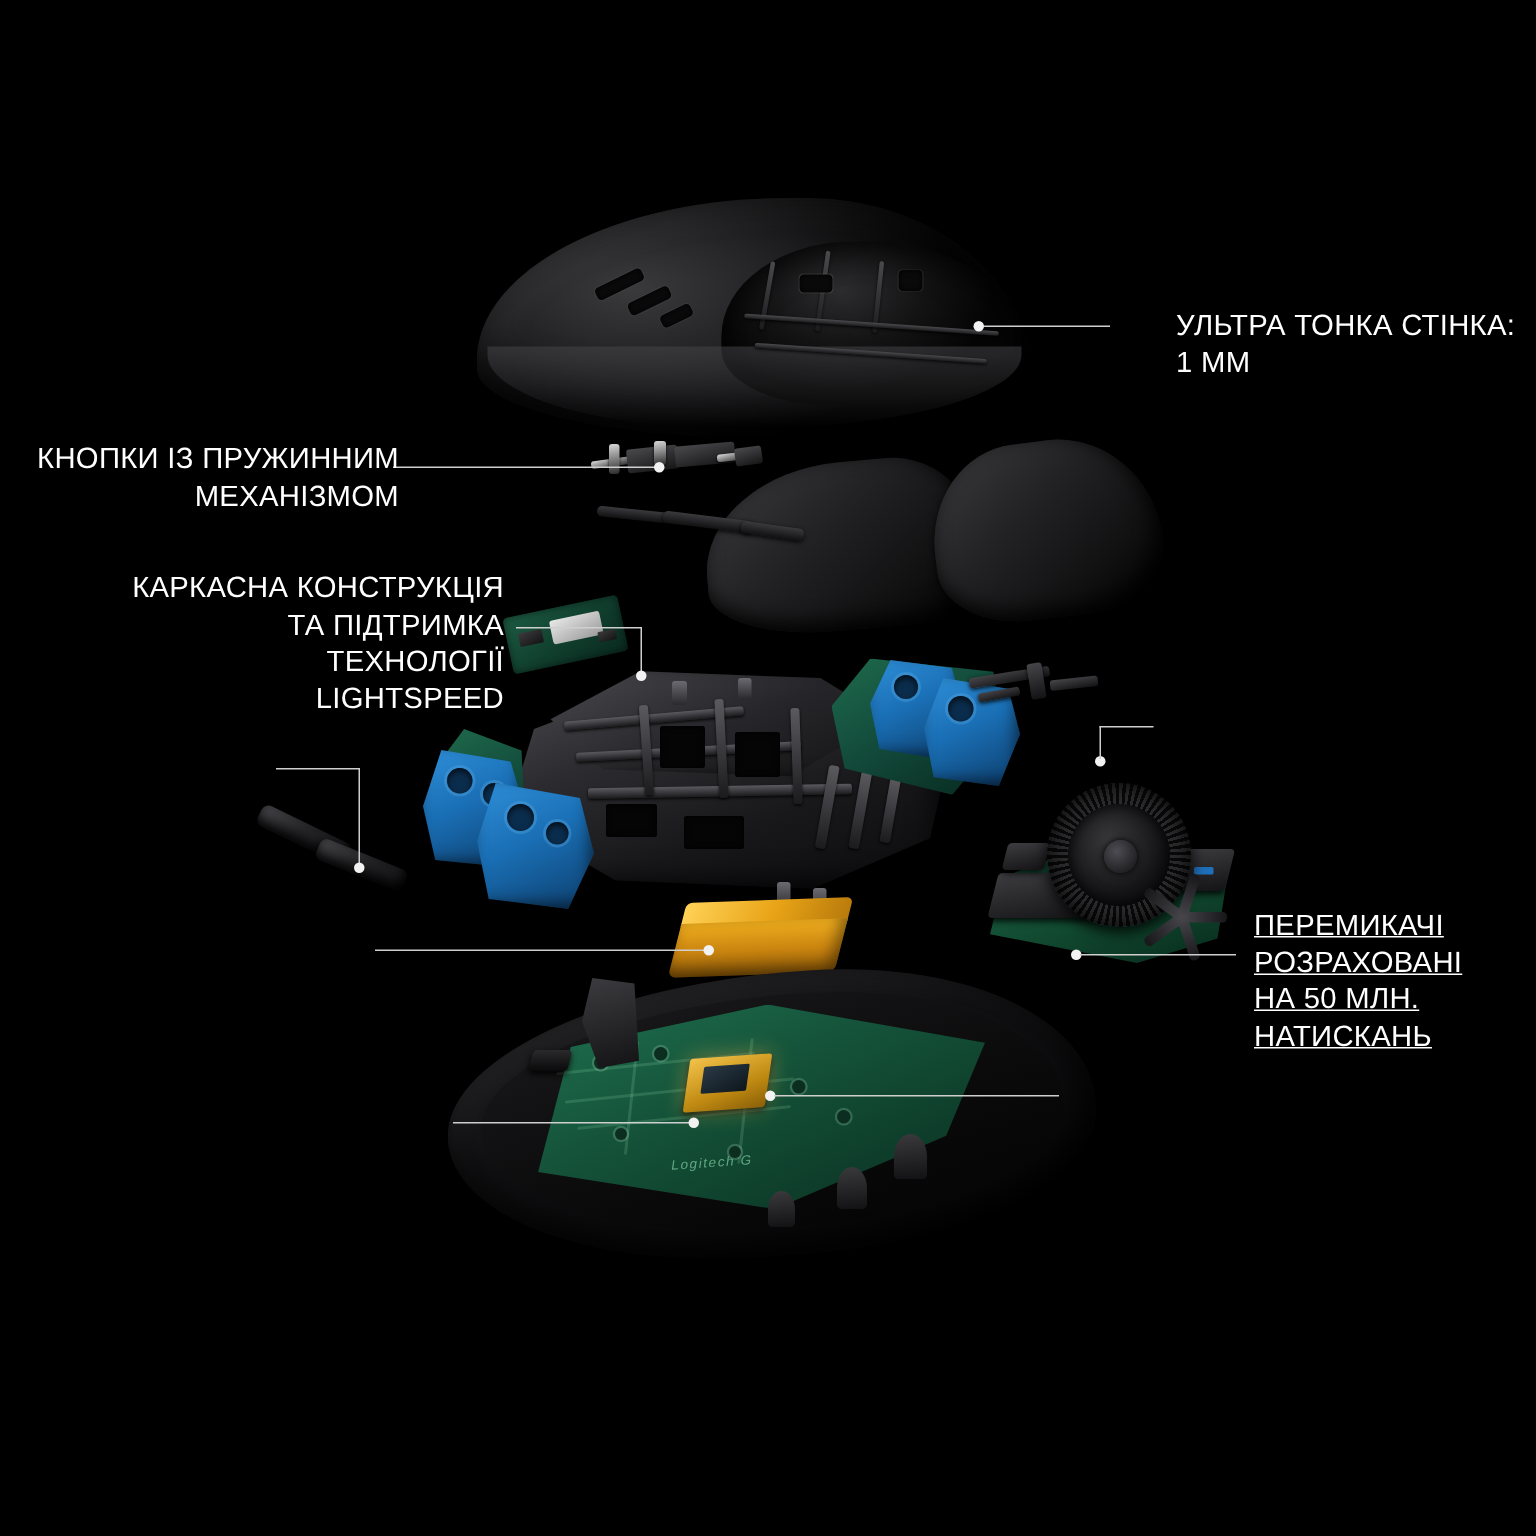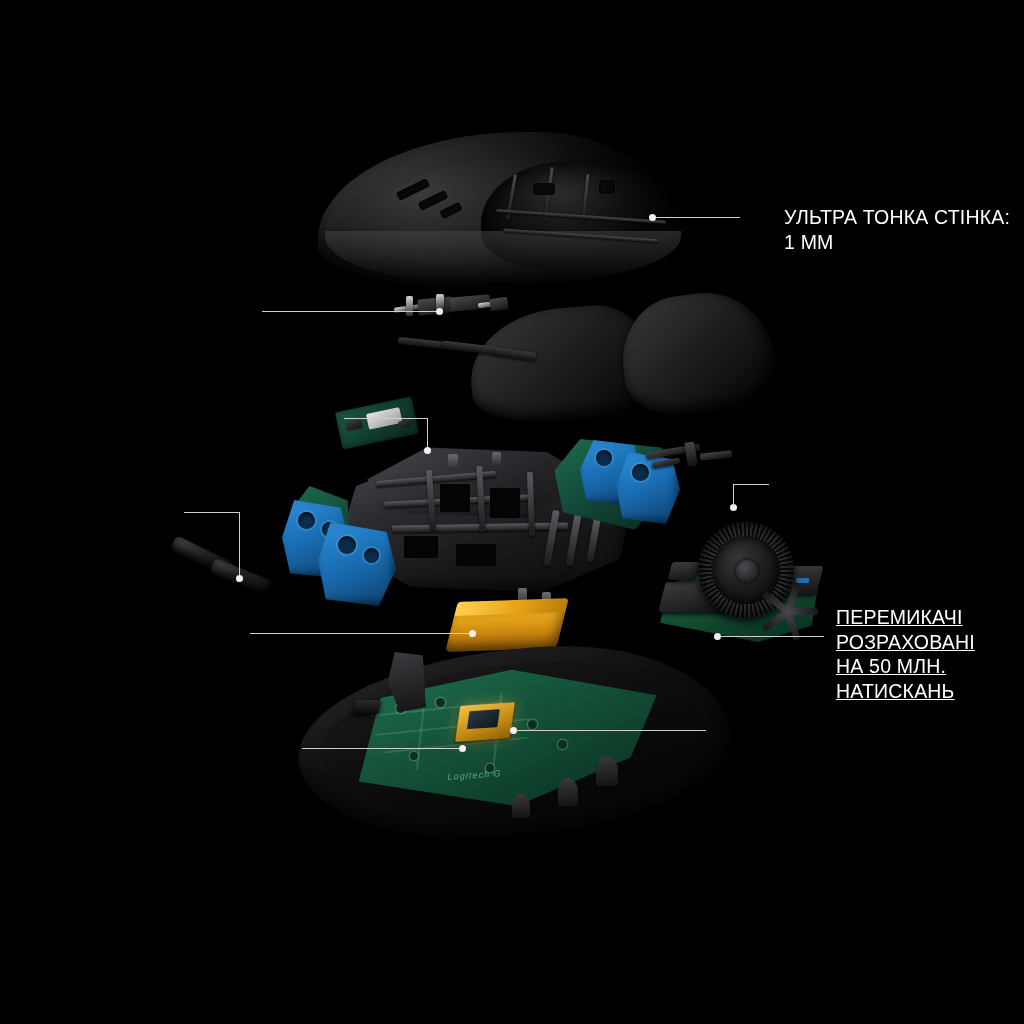--- a/index.html
+++ b/index.html
@@ -366,18 +366,23 @@
   <div class="lead" style="left:733px;top:484px;width:36px;"></div>
 
   <div class="dot" style="left:714px;top:633px;"></div>
   <div class="lead" style="left:720px;top:636px;width:104px;"></div>
 
   <div class="dot" style="left:510px;top:727px;"></div>
   <div class="lead" style="left:516px;top:730px;width:190px;"></div>
 
   <div class="callout l" style="left:748px;top:205px;margin-left:36px;">УЛЬТРА ТОНКА СТІНКА:
 1 ММ</div>
+  <div class="callout r" style="left:16px;top:294px;width:250px;">КНОПКИ ІЗ ПРУЖИННИМ
+МЕХАНІЗМОМ</div>
+  <div class="callout r" style="left:78px;top:380px;width:258px;">КАРКАСНА КОНСТРУКЦІЯ
+ТА ПІДТРИМКА ТЕХНОЛОГІЇ
+LIGHTSPEED</div>
   <div class="callout l" style="left:836px;top:605px;text-decoration:underline;">ПЕРЕМИКАЧІ
 РОЗРАХОВАНІ
 НА 50 МЛН.
 НАТИСКАНЬ</div>
 
 </div>
 
 </body></html>

